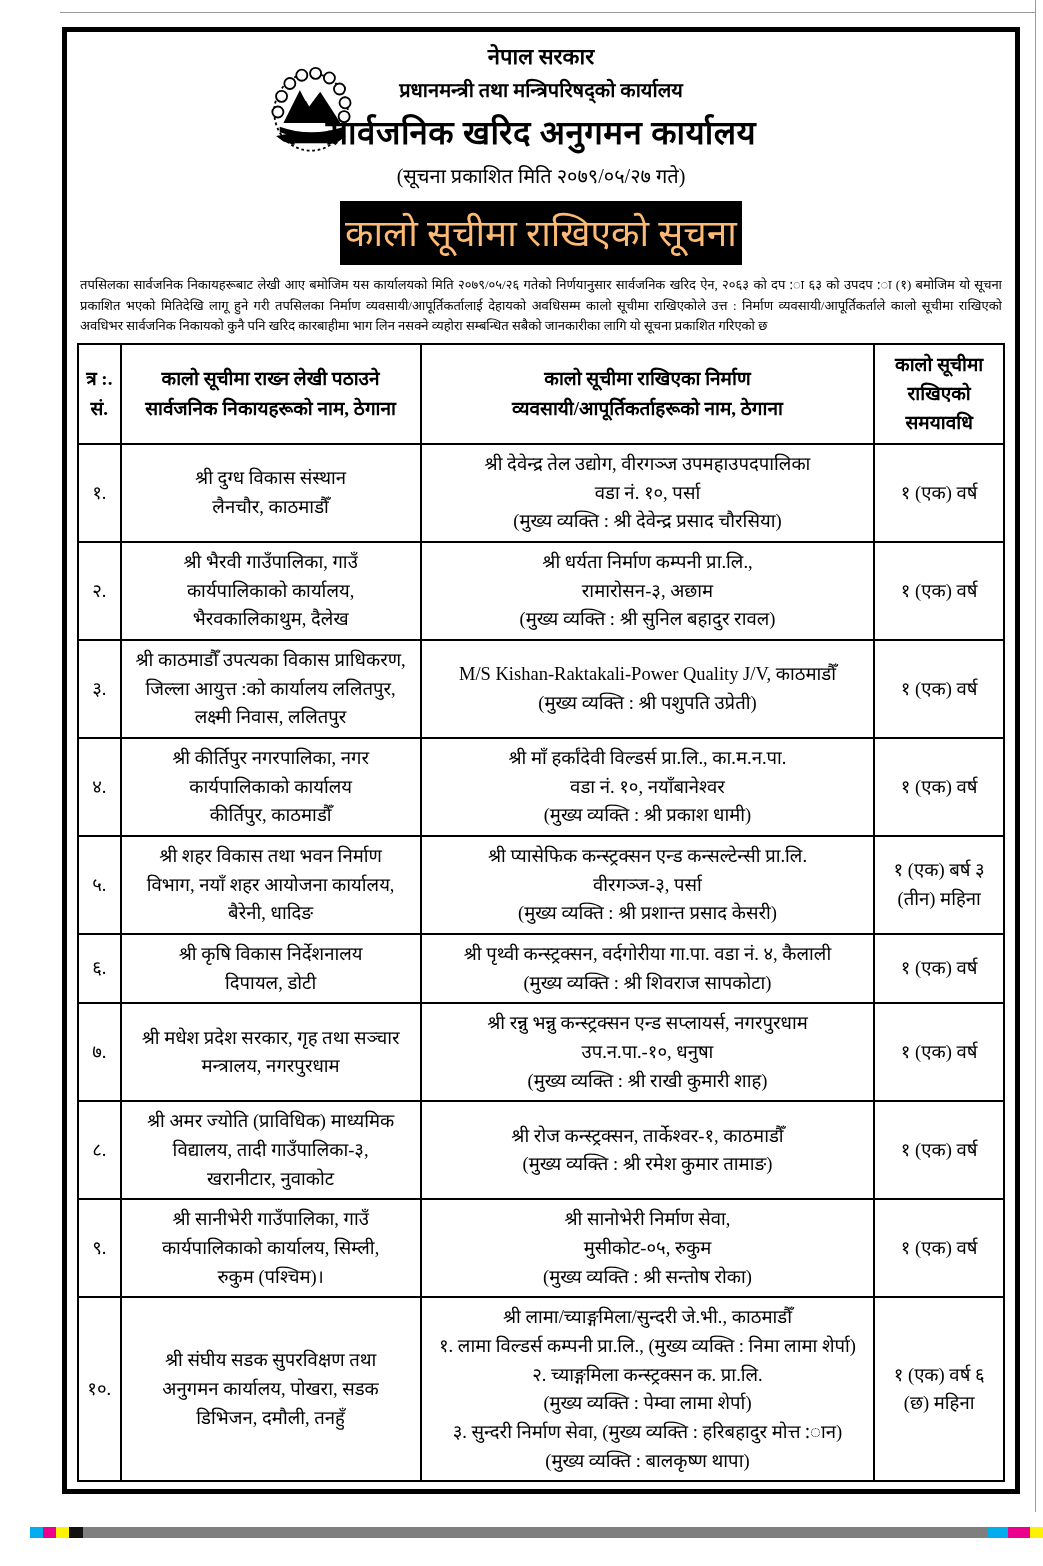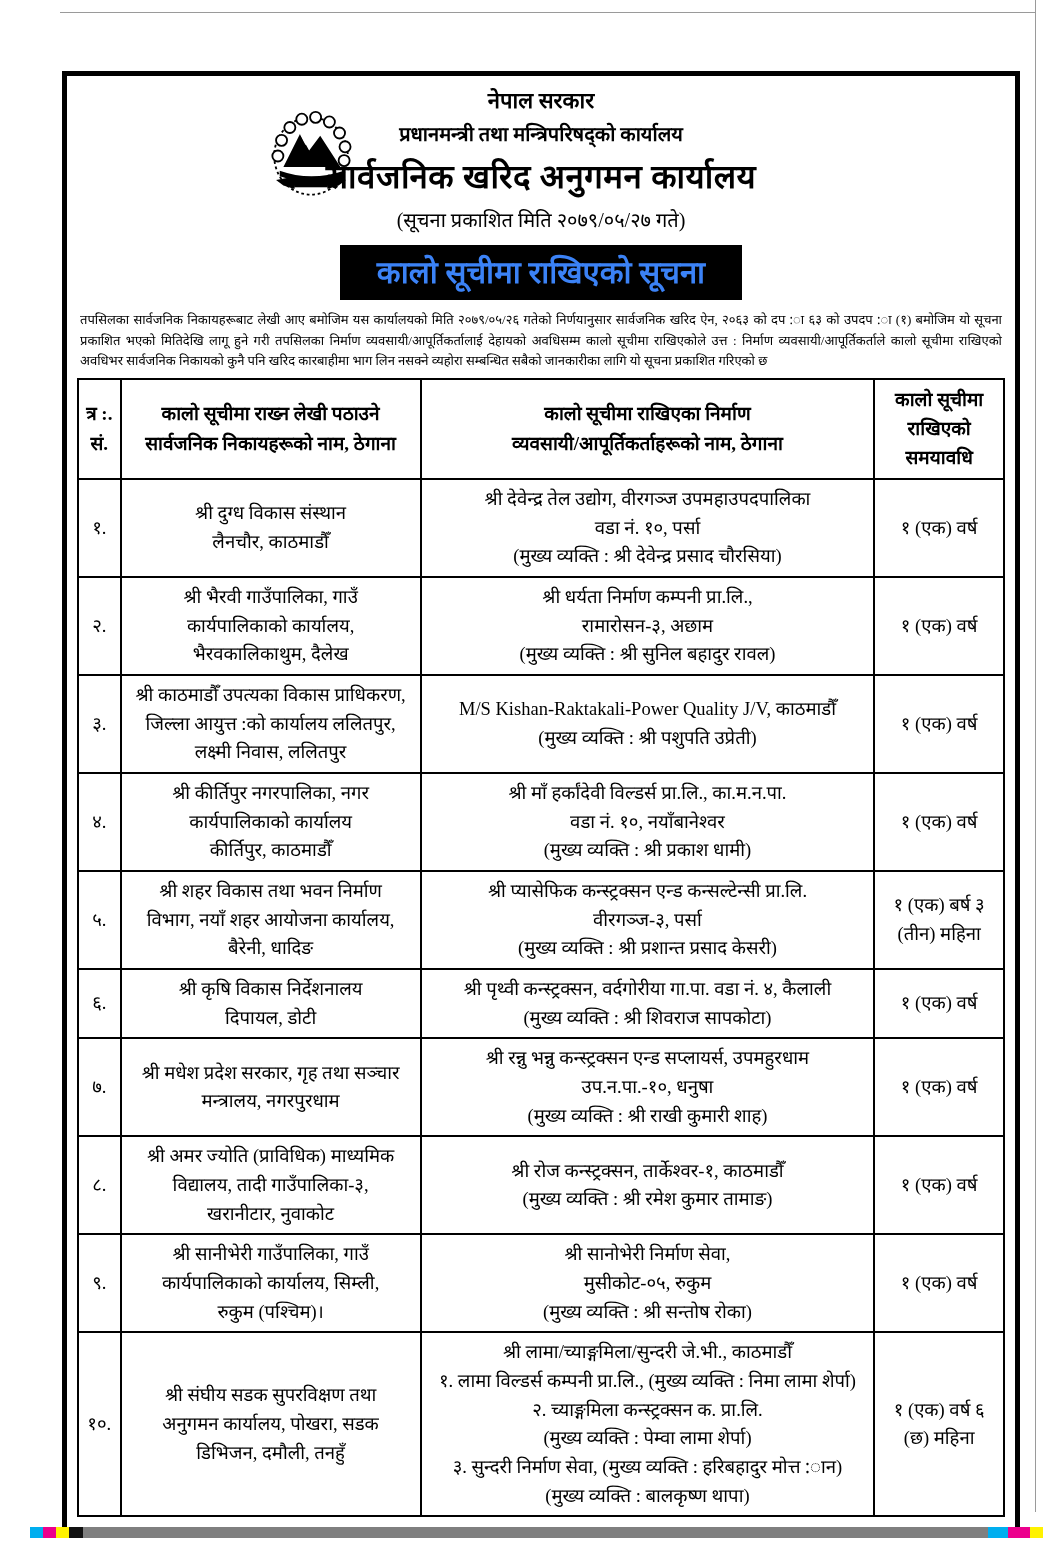--- a/index.html
+++ b/index.html
@@ -8,34 +8,33 @@
     font-family:"Liberation Serif","DejaVu Serif",serif;color:#000;
     overflow:hidden;
   }
   .page-rule-top{position:absolute;left:60px;width:975px;top:12px;height:1px;background:#9a9a9a;}
   .page-rule-right{position:absolute;left:1035px;top:0;width:1px;height:1512px;background:#9a9a9a;}
 
   .notice-box{
     position:absolute;left:62px;top:27px;width:958px;height:1467px;
     border:5px solid #000;box-sizing:border-box;background:#fff;
     padding:6px 10px 16px 10px;
-    margin-top:44px;
   }
 
   .masthead{position:relative;text-align:center;}
   .emblem{position:absolute;left:188px;top:26px;width:92px;height:92px;}
   .gov-line{font-size:22px;font-weight:bold;margin-top:2px;}
   .pm-office-line{font-size:20px;font-weight:bold;margin-top:6px;}
   .office-line{font-size:33px;font-weight:bold;margin-top:6px;letter-spacing:0.5px;}
   .address-line{font-size:20px;margin-top:6px;}
   .pub-date-line{font-size:20px;margin-top:8px;}
 
   .banner{
-    margin:12px auto 10px auto;width:402px;background:#000000;color:#3b82f6;
-    font-size:31px;font-weight:bold;text-align:center;padding:5px 0 8px 0;
+    margin:12px auto 10px auto;width:402px;background:#000000;color:#fdba74;
+    font-size:37px;font-weight:normal;text-align:center;padding:5px 0 8px 0;
   }
 
   .intro{
     font-size:13px;line-height:1.58;text-align:justify;margin:4px 3px 6px 3px;
   }
 
   .table-caption{text-align:center;font-weight:bold;font-size:22px;margin:6px 0 6px 0;}
 
   table.blacklist{
     border-collapse:collapse;width:100%;table-layout:fixed;
@@ -183,21 +182,21 @@
     <td class="cell-agency">श्री कृषि विकास निर्देशनालय
 दिपायल, डोटी</td>
     <td class="cell-contractor">श्री पृथ्वी कन्स्ट्रक्सन, वर्दगोरीया गा.पा. वडा नं. ४, कैलाली
 (मुख्य  व्यक्ति : श्री शिवराज सापकोटा)</td>
     <td class="cell-duration">१ (एक) वर्ष</td>
   </tr>
         <tr>
     <td class="cell-sn">७.</td>
     <td class="cell-agency">श्री मधेश प्रदेश सरकार, गृह तथा सञ्चार
 मन्त्रालय, नगरपुरधाम</td>
-    <td class="cell-contractor">श्री रन्नु भन्नु कन्स्ट्रक्सन एन्ड सप्लायर्स, उपमहुरधाम
+    <td class="cell-contractor">श्री रन्नु भन्नु कन्स्ट्रक्सन एन्ड सप्लायर्स, नगरपुरधाम
 उप.न.पा.-१०, धनुषा
 (मुख्य  व्यक्ति : श्री राखी कुमारी शाह)</td>
     <td class="cell-duration">१ (एक) वर्ष</td>
   </tr>
         <tr>
     <td class="cell-sn">८.</td>
     <td class="cell-agency">श्री अमर ज्योति (प्राविधिक) माध्यमिक
 विद्यालय, तादी गाउँपालिका-३,
 खरानीटार, नुवाकोट</td>
     <td class="cell-contractor">श्री रोज कन्स्ट्रक्सन, तार्केश्वर-१, काठमाडौँ

